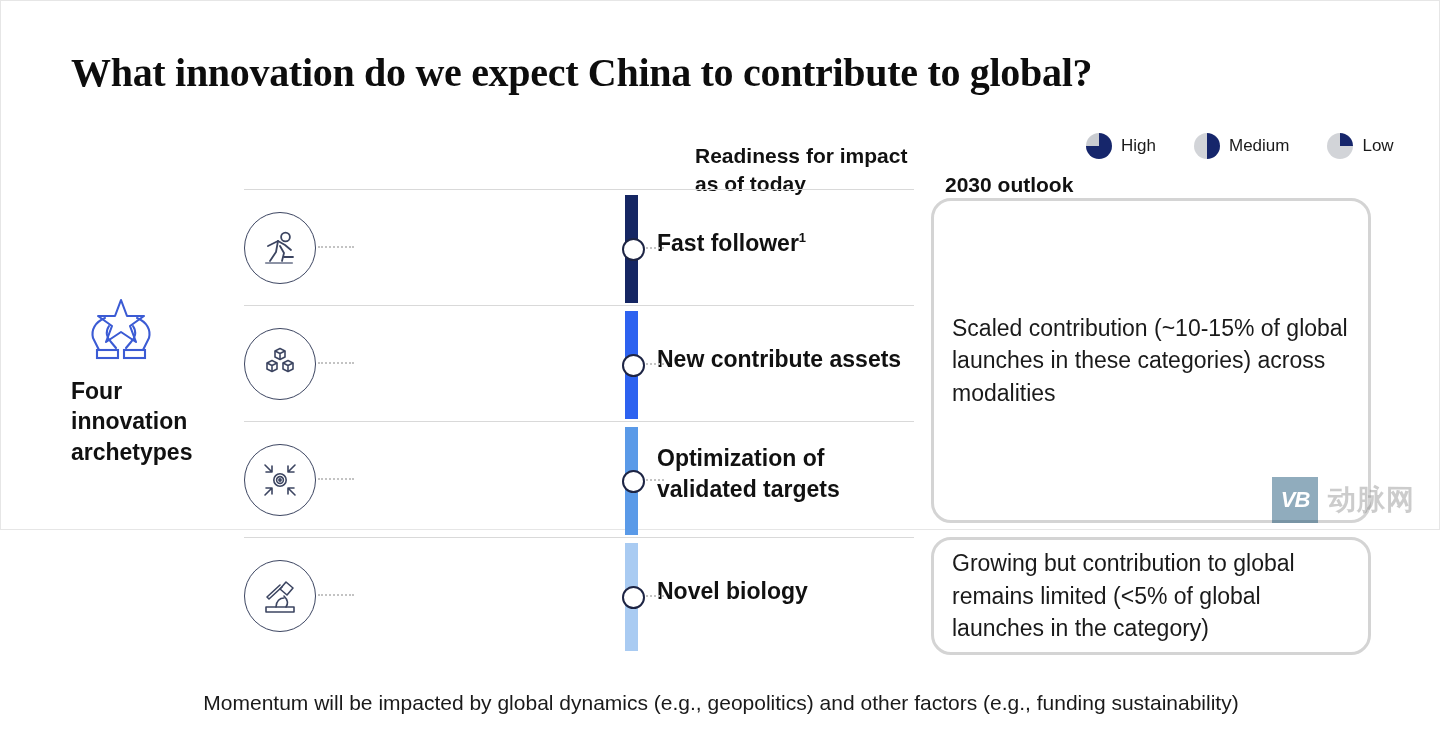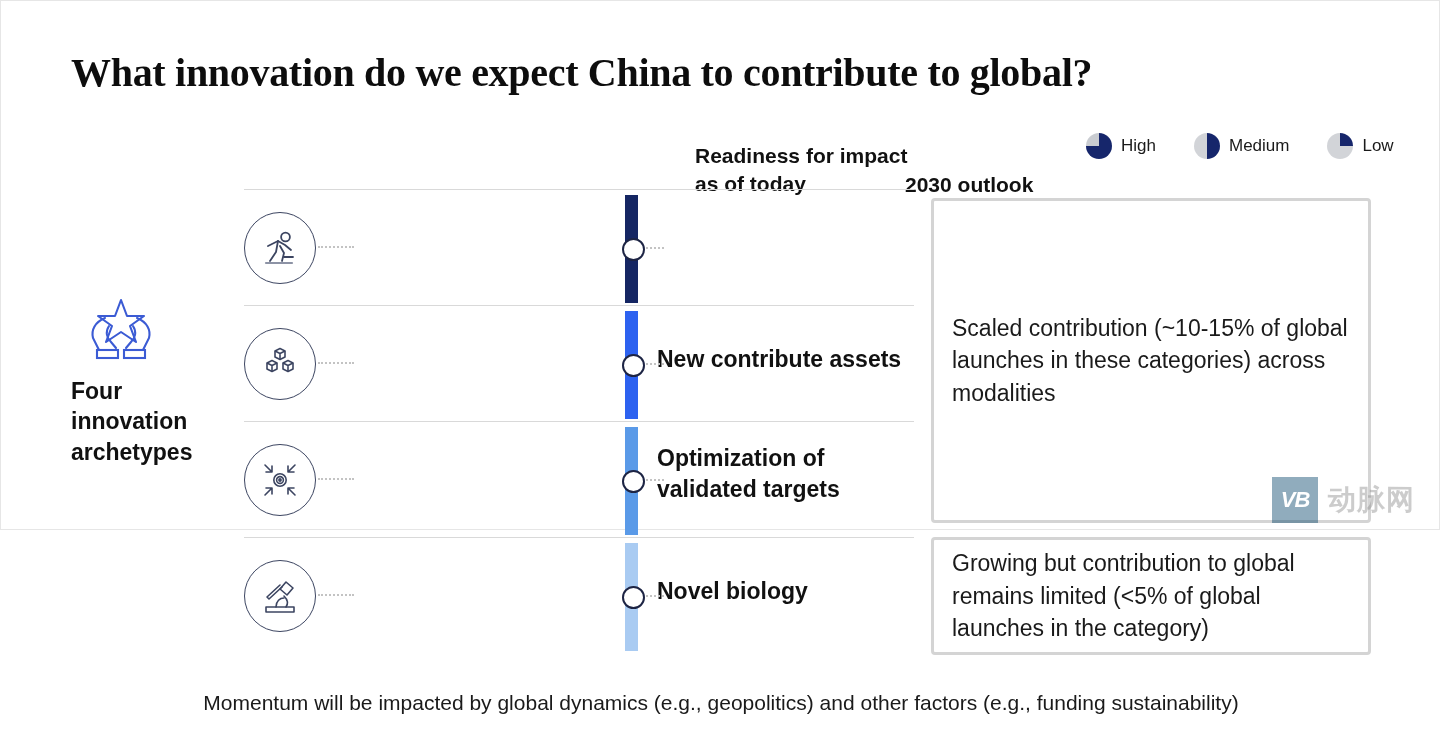--- a/index.html
+++ b/index.html
@@ -55,21 +55,21 @@
   .pie-low{
     background:
       conic-gradient(from 0deg,#16266b 0deg 90deg,#d2d4d8 90deg 360deg);
   }
   
   .col-head{
     position:absolute;
     font-weight:bold;font-size:21px;color:#111;line-height:1.32;
   }
   .col-head-readiness{left:694px;top:141px;width:215px;}
-  .col-head-outlook{left:904px;top:170px;text-align:center;}
+  .col-head-outlook{left:944px;top:170px;text-align:center;}
   
   .arch-block{
     position:absolute;left:70px;top:295px;width:165px;
   }
   .arch-icon{width:76px;height:66px;display:block;margin-left:12px;}
   .arch-title{
     margin-top:14px;
     font-weight:bold;font-size:23px;line-height:1.32;color:#111;
   }
   
@@ -114,21 +114,21 @@
     position:absolute;left:765px;
   }
   
   .bar{
     position:absolute;left:381px;width:13px;z-index:1;
   }
   
   .outlook-box{
     position:absolute;
     border:3px solid #d4d4d4;
-    border-radius:4px;
+    border-radius:20px;
     background:#fff;
     box-sizing:border-box;
     display:flex;align-items:center;
   }
   .outlook-text{
     font-size:23px;line-height:1.42;color:#1a1a1a;
     padding:0 18px;
   }
   #outlook-1{left:930px;top:197px;width:440px;height:325px;}
   #outlook-2{left:930px;top:536px;width:440px;height:118px;}
@@ -205,20 +205,23 @@
           <path d="M10,20 L20,15 L27,19 L33,24" fill="none" stroke="#3c4561" stroke-width="1.8" stroke-linecap="round" stroke-linejoin="round"></path>
           <path d="M20,15 L18,26 L12,35" fill="none" stroke="#3c4561" stroke-width="1.8" stroke-linecap="round" stroke-linejoin="round"></path>
           <path d="M22,20 L26,27 L24,35" fill="none" stroke="#3c4561" stroke-width="1.8" stroke-linecap="round" stroke-linejoin="round"></path>
           <line x1="26" y1="31" x2="35" y2="31" stroke="#3c4561" stroke-width="1.8" stroke-linecap="round"></line>
           <line x1="8" y1="37" x2="34" y2="37" stroke="#8d93a5" stroke-width="2.2" stroke-linecap="round"></line>
         </svg>
       </div>
       <div class="dots"></div>
       <div class="node" style="top:48px;"></div>
       <div class="dots2" style="top:57px;"></div>
+      <div class="row-label" style="top:38px;">
+        <span>Fast follower</span><sup>1</sup>
+      </div>
       <div class="row-pie" style="top:25px;">
         <span class="pie pie-lg pie-high"></span>
       </div>
     </div>
 
     <div class="row">
       <div class="row-icon">
         <svg width="44" height="44" viewBox="0 0 44 44">
           <g fill="none" stroke="#3c4561" stroke-width="1.6" stroke-linejoin="round">
             <path d="M17,9 L22,6.5 L27,9 L27,15 L22,17.5 L17,15 Z"></path>

